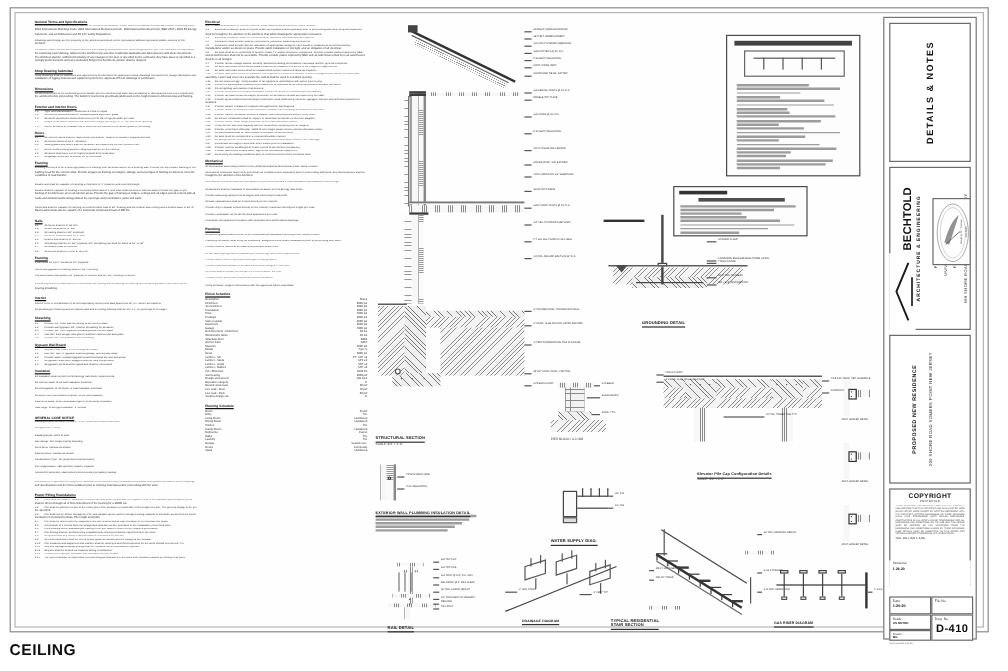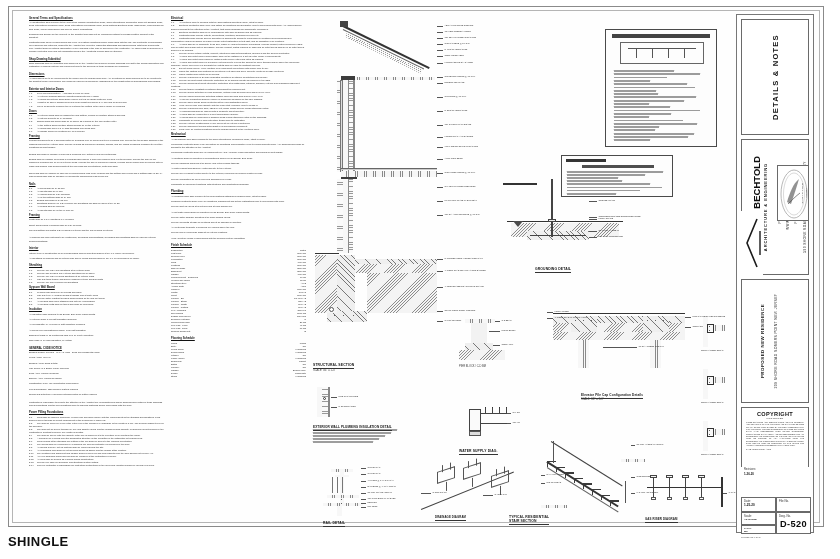--- a/index.html
+++ b/index.html
@@ -867,27 +867,27 @@
         <div class="tbkey">File No.</div>
         <div class="tbval"></div>
       </div>
 
       <div class="tbcell" style="left:4px;top:497px;width:35px;height:13px;padding:1px 2px;">
         <div class="tbkey">Scale:</div>
         <div class="tbval" style="font-size:2.5px;">AS NOTED</div>
       </div>
       <div class="tbcell" style="left:39px;top:497px;width:35px;height:22px;padding:1px 2px;">
         <div class="tbkey">Dwg. No.</div>
-        <div class="tbdwg" style="text-align:center;margin-top:1px;">D-520</div>
+        <div class="tbdwg" style="text-align:center;margin-top:1px;">D-410</div>
       </div>
 
       <div class="tbcell" style="left:4px;top:510px;width:35px;height:9px;padding:.5px 2px;">
         <div class="tbkey" style="font-size:2.5px;">Drawn:</div>
         <div class="tbval" style="font-size:2.4px;">MG</div>
       </div>
 
       <div style="position:absolute;left:4px;top:521px;font-size:1.9px;color:#555;">PLOTTED ON: 1-26-20</div>
 
     </div>
   </div>
 
-  <div id="wm">SHINGLE</div>
+  <div id="wm">CEILING</div>
 </div>
 
 </body></html>

